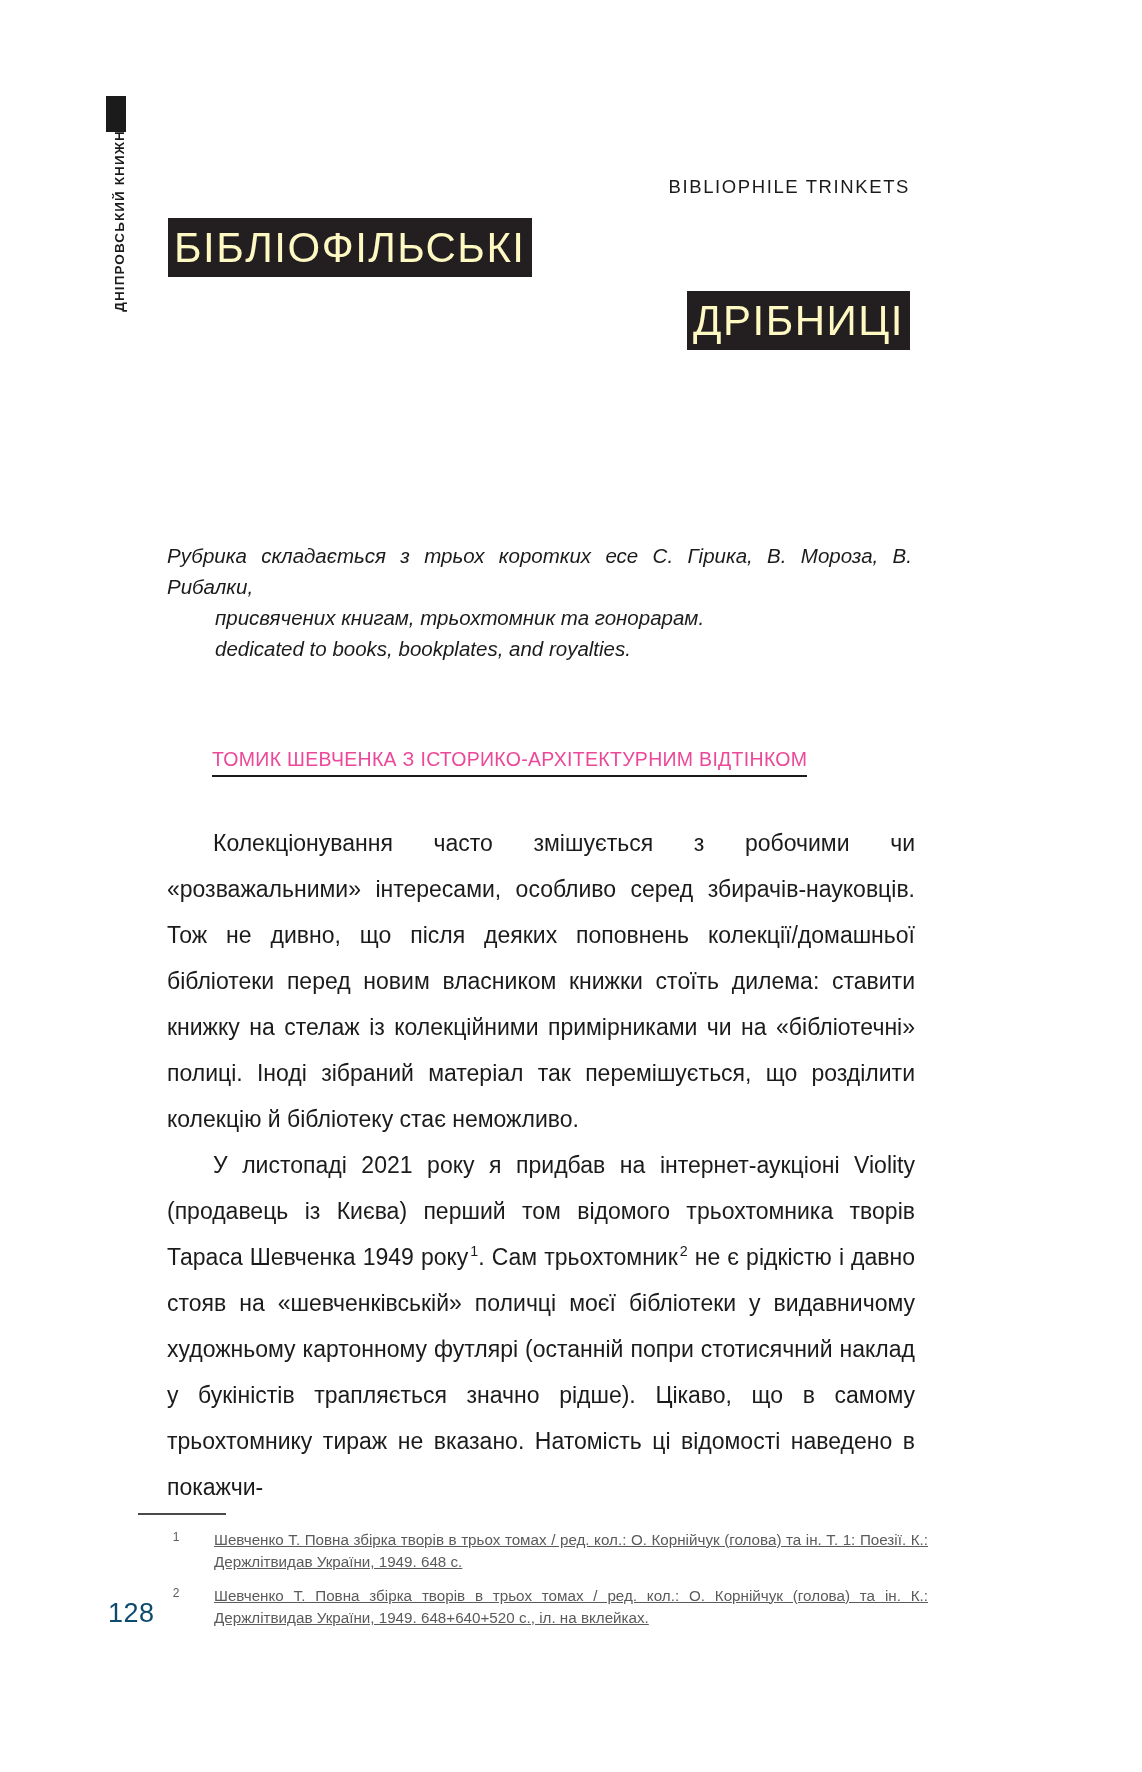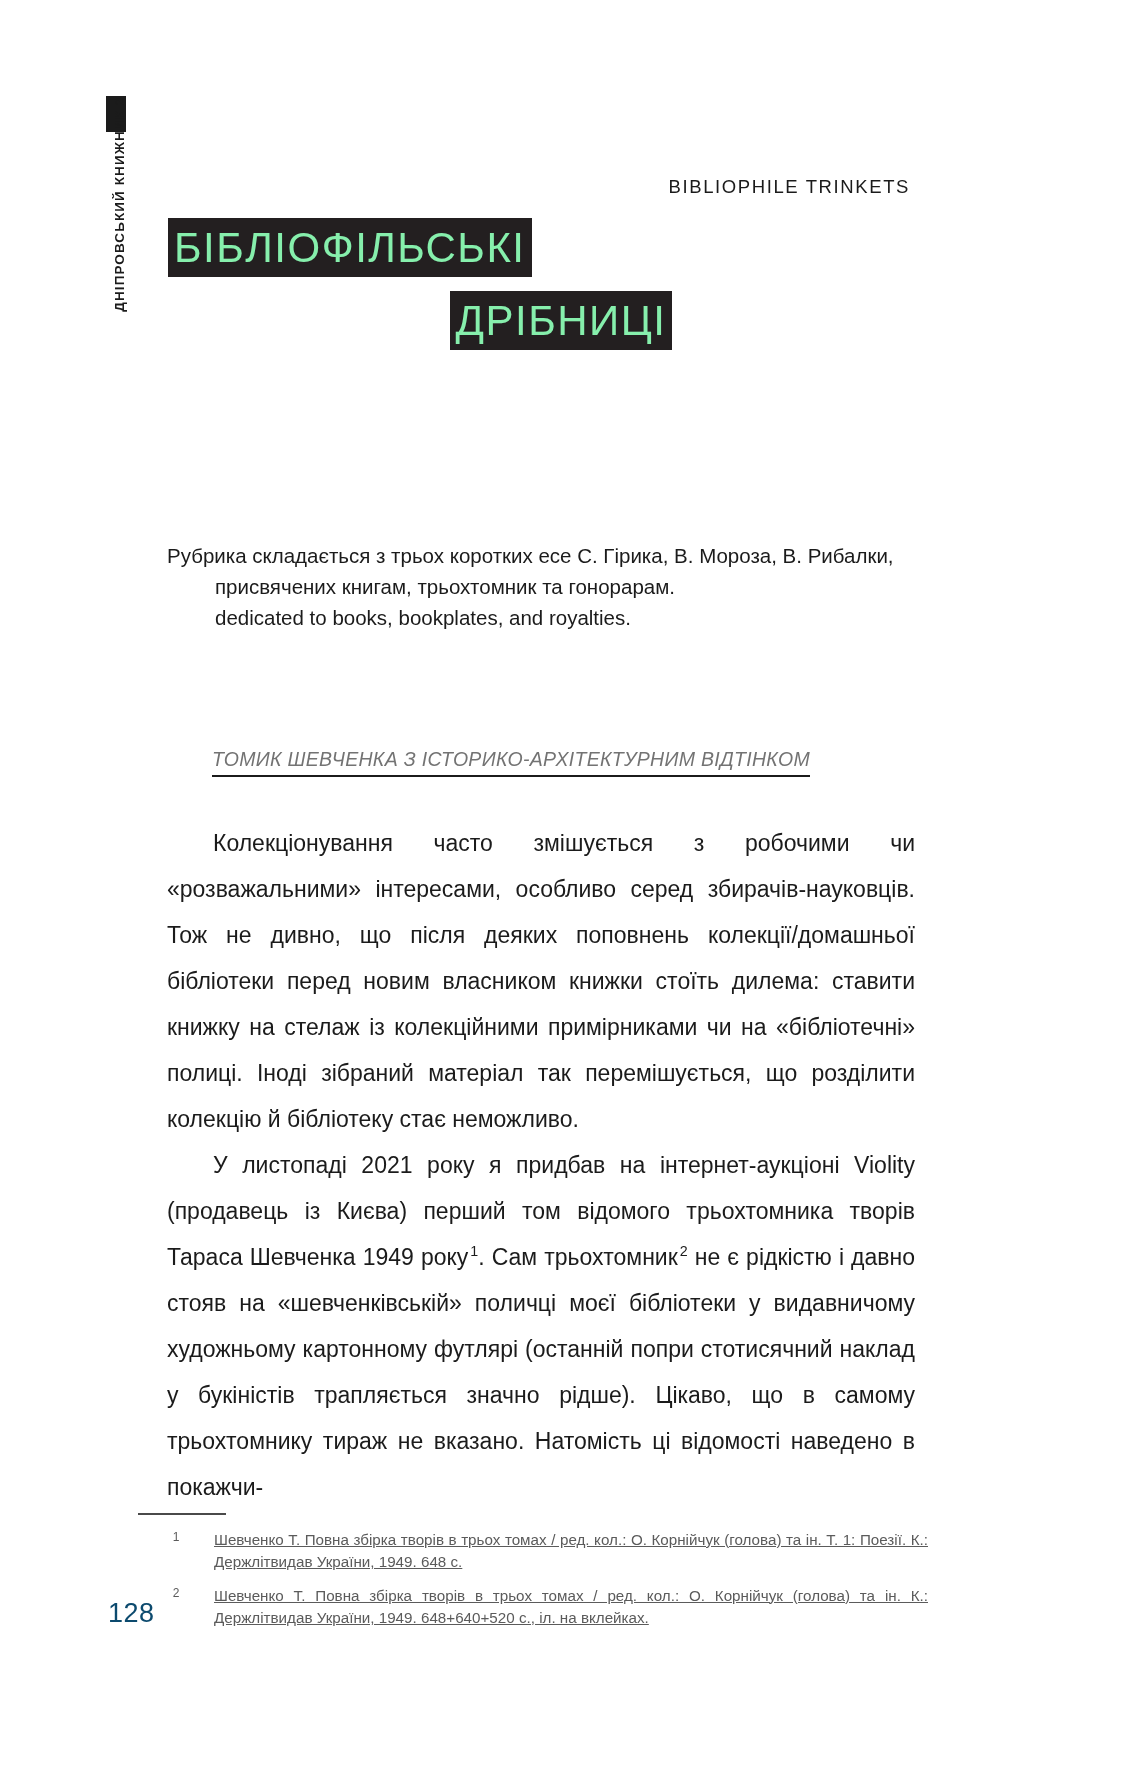--- a/index.html
+++ b/index.html
@@ -67,28 +67,28 @@
     top: 218px;
     width: 742px;
   }
   .title-line {
     display: block;
     text-align: left;
     margin: 0;
     line-height: 1;
   }
   .title-line.second {
-    text-align: center;
+    text-align: right;
     margin-top: 14px;
     padding-left: 44px;
   }
   .title-line .ink {
     display: inline-block;
     background: #231f20;
-    color: #86efac;
+    color: #fef9c3;
     font-size: 42px;
     letter-spacing: 1.5px;
     line-height: 1.26;
     padding: 4px 6px 2px 6px;
     white-space: nowrap;
   }
 
   
   .lede {
     position: absolute;
@@ -96,37 +96,37 @@
     top: 540px;
     width: 745px;
     font-size: 20.5px;
     line-height: 1.52;
     color: #1b1b1b;
   }
   .lede p {
     margin: 0;
     text-align: justify;
     text-indent: 0;
+    font-style: italic;
   }
   .lede p .cont {
     display: block;
     padding-left: 48px;
     text-align: left;
   }
 
   
   .section-heading {
     position: absolute;
     left: 212px;
     top: 748px;
     font-size: 19.5px;
     letter-spacing: 0.3px;
-    color: #737373;
-    white-space: nowrap;
-    font-style: italic;
+    color: #ec4899;
+    white-space: nowrap;
   }
   .section-heading .rule {
     position: absolute;
     left: 0;
     right: 0;
     bottom: -6px;
     height: 2px;
     background: #1b1b1b;
   }
 

